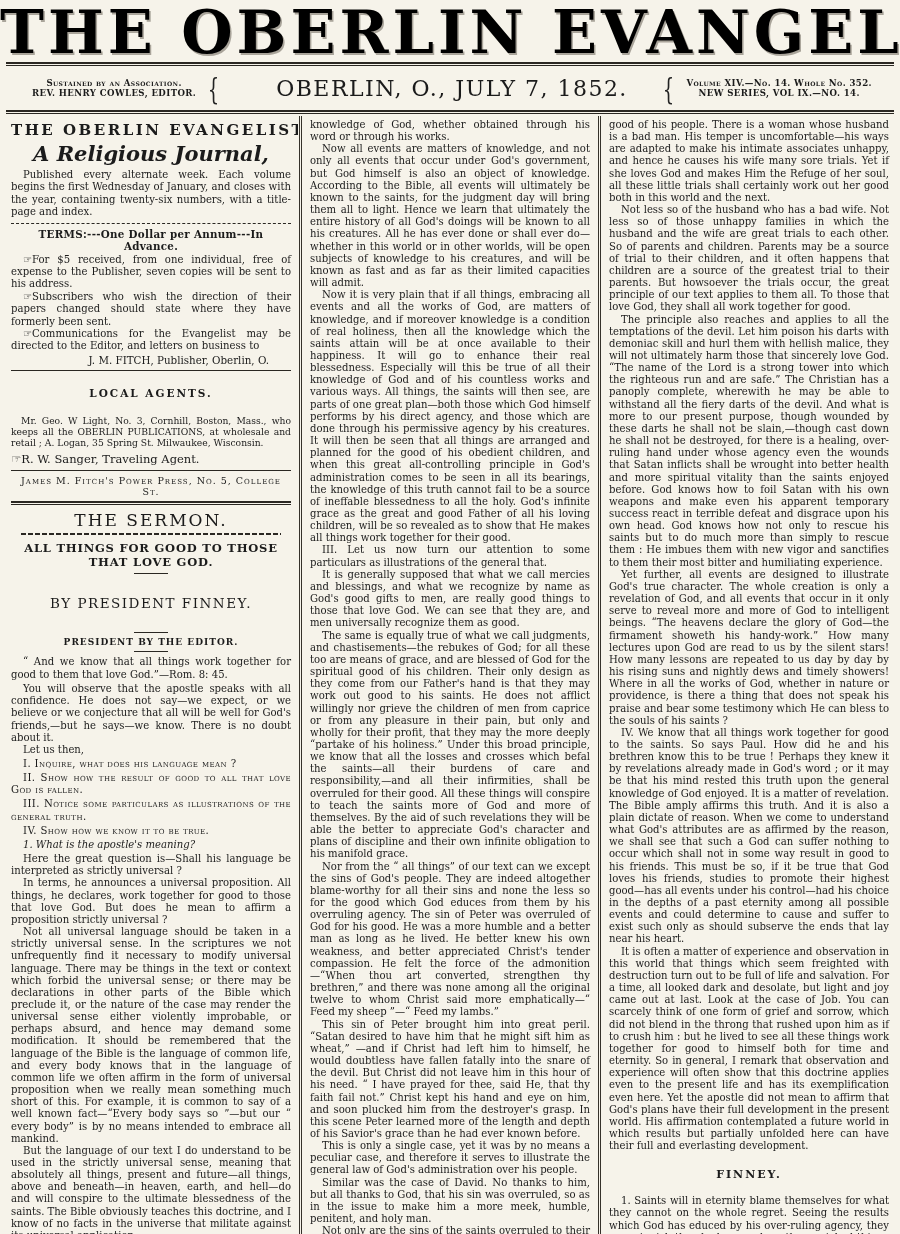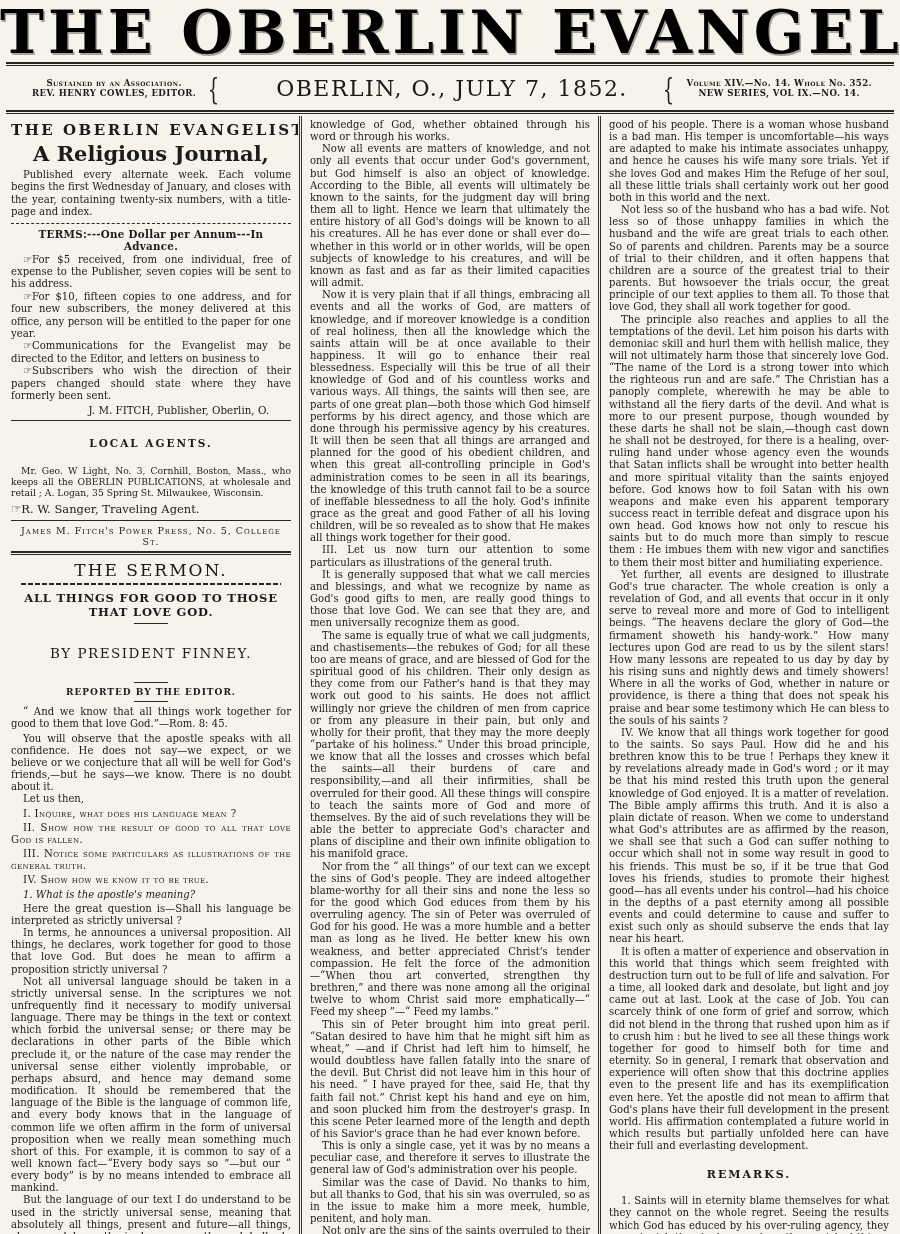--- a/index.html
+++ b/index.html
@@ -33,21 +33,21 @@
   .dl-side.left { justify-content: flex-start; padding-left: 30px; }
   .dl-side.right { justify-content: flex-end; padding-right: 26px; }
 
   
   .columns { display: flex; align-items: stretch; height: 1120px; overflow: hidden; margin-top: 2px; padding: 0 4px; }
   .col { flex: 1 1 0; padding: 3px 7px 0 7px; overflow: hidden; }
   .colsep { width: 3px; border-left: 1px solid #35312a; border-right: 1px solid #35312a; margin: 0 1px; }
 
   
   .p-title { text-align: center; font-weight: 700; font-size: 15px; letter-spacing: 2.5px; white-space: nowrap; margin-top: 2px; }
-  .p-sub { text-align: center; font-size: 21px; font-weight: 700; margin: 2px 0 3px; }
+  .p-sub { text-align: center; font-size: 21px; font-style: italic; font-weight: 700; margin: 2px 0 3px; }
   .smalltext { font-size: 10.1px; line-height: 12.4px; text-align: justify; text-indent: 12px; }
   .thinrule { border-top: 1px solid #2a2722; margin: 4px 0; }
   .dashrule { border-top: 1px dashed #2a2722; margin: 4px 0; }
   .terms-head { text-align: center; font-weight: 700; font-size: 10.3px; margin: 2px 0; letter-spacing: 0.3px; }
   .publisher { text-align: right; padding-right: 22px; font-size: 10.3px; margin-top: 1px; }
   .agents-head { text-align: center; font-weight: 700; font-size: 10.5px; letter-spacing: 2px; margin: 16px 0; }
   .agents-text { font-size: 9.2px; line-height: 11.2px; text-align: justify; text-indent: 10px; }
   .trav-agent { text-align: left; font-size: 11.5px; margin: 4px 0; }
   .press-line { text-align: center; font-size: 9.5px; font-variant: small-caps; letter-spacing: 1px; margin: 3px 0; }
   .rule.thick { height: 4px; border-top: 2px solid #2a2722; border-bottom: 1px solid #2a2722; margin: 4px 0; }
@@ -103,40 +103,39 @@
   <main class="columns">
 
     <section class="col">
       <div class="p-title">THE OBERLIN EVANGELIST,</div>
       <div class="p-sub">A Religious Journal,</div>
       <p class="smalltext">Published every alternate week. Each volume begins the first Wednesday of January, and closes with the year, containing twenty-six numbers, with a title-page and index.</p>
       <div class="dashrule"></div>
       <div class="terms-head">TERMS:---One Dollar per Annum---In Advance.</div>
       <div>
           <p class="smalltext">☞For $5 received, from one individual, free of expense to the Publisher, seven copies will be sent to his address.</p>
-          <p class="smalltext">☞For $10, fifteen copies to one address, and for four new subscribers, the money delivered at this office, any person will be entitled to the paper for one year.</p>
+          <p class="smalltext">☞Subscribers who wish the direction of their papers changed should state where they have formerly been sent.</p>
           <p class="smalltext">☞Communications for the Evangelist may be directed to the Editor, and letters on business to</p>
-          <p class="smalltext">☞Subscribers who wish the direction of their papers changed should state where they have formerly been sent.</p>
         </div>
       <div class="publisher">J. M. FITCH, Publisher, Oberlin, O.</div>
       <div class="thinrule"></div>
       <div class="agents-head">LOCAL AGENTS.</div>
       <p class="agents-text">Mr. Geo. W Light, No. 3, Cornhill, Boston, Mass., who keeps all the OBERLIN PUBLICATIONS, at wholesale and retail ; A. Logan, 35 Spring St. Milwaukee, Wisconsin.</p>
       <div class="trav-agent">☞R. W. Sanger, Traveling Agent.</div>
       <div class="thinrule"></div>
       <div class="press-line">James M. Fitch's Power Press, No. 5, College St.</div>
       <div class="rule thick"></div>
 
       <h2 class="sermon-head">THE SERMON.</h2>
       <div class="wavyrule"></div>
       <h3 class="sermon-title">ALL THINGS FOR GOOD TO THOSE THAT LOVE GOD.</h3>
       <div class="shortrule"></div>
       <div class="byline">BY PRESIDENT FINNEY.</div>
       <div class="shortrule"></div>
-      <div class="reported">REPORTED BY THE EDITOR.</div>
+      <div class="reported">PRESIDENT BY THE EDITOR.</div>
       <div class="shortrule"></div>
       <p class="scripture">“ And we know that all things work together for good to them that love God.”—Rom. 8: 45.</p>
       <div>
           <p class="para">You will observe that the apostle speaks with all confidence. He does not say—we expect, or we believe or we conjecture that all will be well for God's friends,—but he says—we know. There is no doubt about it.</p>
           <p class="para">Let us then,</p>
           <p class="para sc">I. Inquire, what does his language mean ?</p>
           <p class="para sc">II. Show how the result of good to all that love God is fallen.</p>
           <p class="para sc">III. Notice some particulars as illustrations of the general truth.</p>
           <p class="para sc">IV. Show how we know it to be true.</p>
           <p class="para it">1. What is the apostle's meaning?</p>
@@ -148,21 +147,21 @@
         </div>
     </section>
 
     <div class="colsep"></div>
 
     <section class="col">
       <div>
           <p class="para cont">knowledge of God, whether obtained through his word or through his works.</p>
           <p class="para">Now all events are matters of knowledge, and not only all events that occur under God's government, but God himself is also an object of knowledge. According to the Bible, all events will ultimately be known to the saints, for the judgment day will bring them all to light. Hence we learn that ultimately the entire history of all God's doings will be known to all his creatures. All he has ever done or shall ever do—whether in this world or in other worlds, will be open subjects of knowledge to his creatures, and will be known as fast and as far as their limited capacities will admit.</p>
           <p class="para">Now it is very plain that if all things, embracing all events and all the works of God, are matters of knowledge, and if moreover knowledge is a condition of real holiness, then all the knowledge which the saints attain will be at once available to their happiness. It will go to enhance their real blessedness. Especially will this be true of all their knowledge of God and of his countless works and various ways. All things, the saints will then see, are parts of one great plan—both those which God himself performs by his direct agency, and those which are done through his permissive agency by his creatures. It will then be seen that all things are arranged and planned for the good of his obedient children, and when this great all-controlling principle in God's administration comes to be seen in all its bearings, the knowledge of this truth cannot fail to be a source of ineffable blessedness to all the holy. God's infinite grace as the great and good Father of all his loving children, will be so revealed as to show that He makes all things work together for their good.</p>
-          <p class="para">III. Let us now turn our attention to some particulars as illustrations of the general truth.</p>
+          <p class="para">III. Let us now turn our attention to some particulars as illustrations of the general that.</p>
           <p class="para">It is generally supposed that what we call mercies and blessings, and what we recognize by name as God's good gifts to men, are really good things to those that love God. We can see that they are, and men universally recognize them as good.</p>
           <p class="para">The same is equally true of what we call judgments, and chastisements—the rebukes of God; for all these too are means of grace, and are blessed of God for the spiritual good of his children. Their only design as they come from our Father's hand is that they may work out good to his saints. He does not afflict willingly nor grieve the children of men from caprice or from any pleasure in their pain, but only and wholly for their profit, that they may the more deeply “partake of his holiness.” Under this broad principle, we know that all the losses and crosses which befal the saints—all their burdens of care and responsibility,—and all their infirmities, shall be overruled for their good. All these things will conspire to teach the saints more of God and more of themselves. By the aid of such revelations they will be able the better to appreciate God's character and plans of discipline and their own infinite obligation to his manifold grace.</p>
           <p class="para">Nor from the “ all things” of our text can we except the sins of God's people. They are indeed altogether blame-worthy for all their sins and none the less so for the good which God educes from them by his overruling agency. The sin of Peter was overruled of God for his good. He was a more humble and a better man as long as he lived. He better knew his own weakness, and better appreciated Christ's tender compassion. He felt the force of the admonition—“When thou art converted, strengthen thy brethren,” and there was none among all the original twelve to whom Christ said more emphatically—“ Feed my sheep ”—“ Feed my lambs.”</p>
           <p class="para">This sin of Peter brought him into great peril. “Satan desired to have him that he might sift him as wheat,” —and if Christ had left him to himself, he would doubtless have fallen fatally into the snare of the devil. But Christ did not leave him in this hour of his need. “ I have prayed for thee, said He, that thy faith fail not.” Christ kept his hand and eye on him, and soon plucked him from the destroyer's grasp. In this scene Peter learned more of the length and depth of his Savior's grace than he had ever known before.</p>
           <p class="para">This is only a single case, yet it was by no means a peculiar case, and therefore it serves to illustrate the general law of God's administration over his people.</p>
           <p class="para">Similar was the case of David. No thanks to him, but all thanks to God, that his sin was overruled, so as in the issue to make him a more meek, humble, penitent, and holy man.</p>
           <p class="para">Not only are the sins of the saints overruled to their good, but the sins of others, of sinners, and even of the most wicked. All the mistakes of our associates—their infirmities—the thousand nameless things that try us and perhaps perplex us greatly; all these come in among the “ all things,” which God makes subservient to the</p>
         </div>
     </section>
 
@@ -170,20 +169,20 @@
 
     <section class="col">
       <div>
           <p class="para cont">good of his people. There is a woman whose husband is a bad man. His temper is uncomfortable—his ways are adapted to make his intimate associates unhappy, and hence he causes his wife many sore trials. Yet if she loves God and makes Him the Refuge of her soul, all these little trials shall certainly work out her good both in this world and the next.</p>
           <p class="para">Not less so of the husband who has a bad wife. Not less so of those unhappy families in which the husband and the wife are great trials to each other. So of parents and children. Parents may be a source of trial to their children, and it often happens that children are a source of the greatest trial to their parents. But howsoever the trials occur, the great principle of our text applies to them all. To those that love God, they shall all work together for good.</p>
           <p class="para">The principle also reaches and applies to all the temptations of the devil. Let him poison his darts with demoniac skill and hurl them with hellish malice, they will not ultimately harm those that sincerely love God. “The name of the Lord is a strong tower into which the righteous run and are safe.” The Christian has a panoply complete, wherewith he may be able to withstand all the fiery darts of the devil. And what is more to our present purpose, though wounded by these darts he shall not be slain,—though cast down he shall not be destroyed, for there is a healing, over-ruling hand under whose agency even the wounds that Satan inflicts shall be wrought into better health and more spiritual vitality than the saints enjoyed before. God knows how to foil Satan with his own weapons and make even his apparent temporary success react in terrible defeat and disgrace upon his own head. God knows how not only to rescue his saints but to do much more than simply to rescue them : He imbues them with new vigor and sanctifies to them their most bitter and humiliating experience.</p>
           <p class="para">Yet further, all events are designed to illustrate God's true character. The whole creation is only a revelation of God, and all events that occur in it only serve to reveal more and more of God to intelligent beings. “The heavens declare the glory of God—the firmament showeth his handy-work.” How many lectures upon God are read to us by the silent stars! How many lessons are repeated to us day by day by his rising suns and nightly dews and timely showers! Where in all the works of God, whether in nature or providence, is there a thing that does not speak his praise and bear some testimony which He can bless to the souls of his saints ?</p>
           <p class="para">IV. We know that all things work together for good to the saints. So says Paul. How did he and his brethren know this to be true ! Perhaps they knew it by revelations already made in God's word ; or it may be that his mind rested this truth upon the general knowledge of God enjoyed. It is a matter of revelation. The Bible amply affirms this truth. And it is also a plain dictate of reason. When we come to understand what God's attributes are as affirmed by the reason, we shall see that such a God can suffer nothing to occur which shall not in some way result in good to his friends. This must be so, if it be true that God loves his friends, studies to promote their highest good—has all events under his control—had his choice in the depths of a past eternity among all possible events and could determine to cause and suffer to exist such only as should subserve the ends that lay near his heart.</p>
           <p class="para">It is often a matter of experience and observation in this world that things which seem freighted with destruction turn out to be full of life and salvation. For a time, all looked dark and desolate, but light and joy came out at last. Look at the case of Job. You can scarcely think of one form of grief and sorrow, which did not blend in the throng that rushed upon him as if to crush him : but he lived to see all these things work together for good to himself both for time and eternity. So in general, I remark that observation and experience will often show that this doctrine applies even to the present life and has its exemplification even here. Yet the apostle did not mean to affirm that God's plans have their full development in the present world. His affirmation contemplated a future world in which results but partially unfolded here can have their full and everlasting development.</p>
         </div>
-      <h3 class="remarks">REMARKS.</h3>
+      <h3 class="remarks">FINNEY.</h3>
       <div>
           <p class="para">1. Saints will in eternity blame themselves for what they cannot on the whole regret. Seeing the results which God has educed by his over-ruling agency, they cannot wish they had never done those wicked things ; yet surely they will none the less blame themselves for their own sins. As to the blame of sin, no matter how much good may come from our wrong-doing, it never can affect the question of our guilt, nor its measure. Take</p>
         </div>
     </section>
 
   </main>
 </div>
 
 </body></html>

